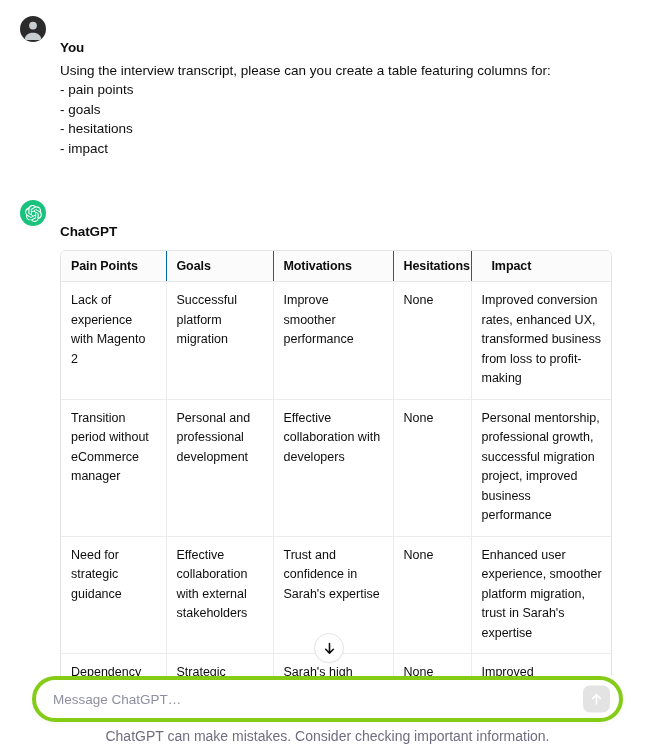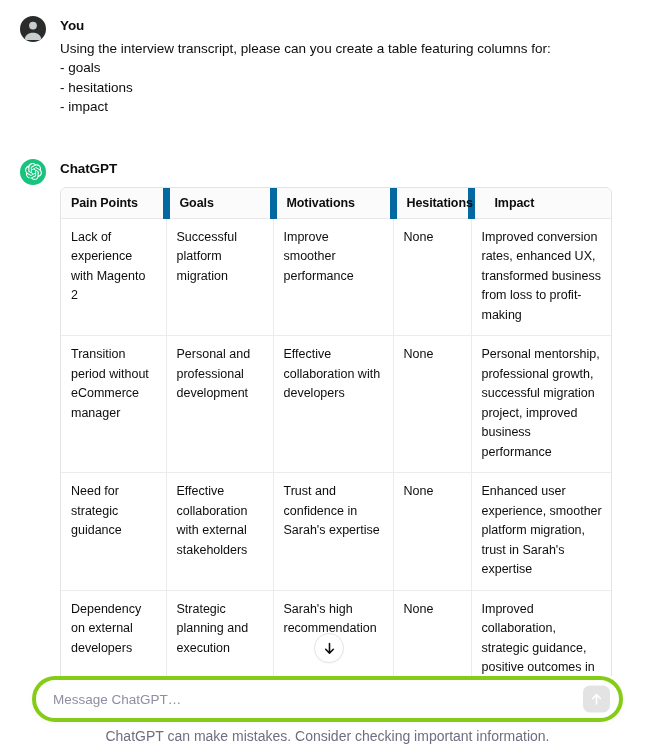--- a/index.html
+++ b/index.html
@@ -53,20 +53,21 @@
 
   .msg-body { flex: 1 1 auto; min-width: 0; padding-top: 1px; }
 
   .author {
     font-size: 13.5px;
     font-weight: bold;
     line-height: 18px;
     color: #0d0d0d;
     margin-bottom: 4px;
     letter-spacing: -0.1px;
+    margin-top: 22px;
   }
 
   .msg-line {
     font-size: 13.5px;
     line-height: 19.4px;
     color: #0d0d0d;
     white-space: pre-wrap;
   }
 
   
@@ -84,21 +85,21 @@
     table-layout: fixed;
   }
 
   table.gpt-table th {
     background: #fbfbfb;
     font-size: 12.5px;
     font-weight: bold;
     text-align: left;
     color: #0d0d0d;
     padding: 8px 10px;
-    border-right: 7px solid #0369a1;
+    border-right: 1px solid #0369a1;
     border-bottom: 1px solid #e8e8e8;
     vertical-align: middle;
     letter-spacing: -0.1px;
   }
   table.gpt-table th:last-child { border-right: none; padding-left: 20px; }
 
   table.gpt-table td {
     font-size: 12.5px;
     line-height: 19.5px;
     color: #0d0d0d;
@@ -199,20 +200,21 @@
   <div class="message user">
     <div class="avatar user-avatar">
       <svg width="26" height="26" viewBox="0 0 26 26" aria-hidden="true">
         <circle cx="13" cy="9.6" r="3.9" fill="#c8cdd0"></circle>
         <path d="M4.6 24c0-4.7 3.8-7.3 8.4-7.3s8.4 2.6 8.4 7.3z" fill="#c8cdd0"></path>
       </svg>
     </div>
     <div class="msg-body">
       <div class="author">You</div>
       <div class="msg-line">Using the interview transcript, please can you create a table featuring columns for:</div>
+      <div class="msg-line">- pain points</div>
       <div class="msg-line">- goals</div>
       <div class="msg-line">- hesitations</div>
       <div class="msg-line">- impact</div>
     </div>
   </div>
 
   <div class="message assistant" style="margin-top:26px">
     <div class="avatar gpt-avatar">
       <svg width="17" height="17" viewBox="0 0 24 24" aria-hidden="true">
         <path fill="#ffffff" d="M22.28 9.82a5.98 5.98 0 0 0-.52-4.91 6.05 6.05 0 0 0-6.51-2.9A6 6 0 0 0 4.98 3.7a5.98 5.98 0 0 0-4 2.9 6.05 6.05 0 0 0 .75 7.09 5.98 5.98 0 0 0 .51 4.91 6.05 6.05 0 0 0 6.52 2.9A5.98 5.98 0 0 0 13.26 24a6.05 6.05 0 0 0 5.77-4.19 5.98 5.98 0 0 0 4-2.9 6.05 6.05 0 0 0-.75-7.09zm-9.02 12.6a4.48 4.48 0 0 1-2.88-1.04l.14-.08 4.78-2.76a.79.79 0 0 0 .39-.68V11.1l2.02 1.17a.07.07 0 0 1 .04.06v5.58a4.5 4.5 0 0 1-4.49 4.5zM3.6 18.3a4.47 4.47 0 0 1-.54-3.01l.14.09 4.78 2.76a.77.77 0 0 0 .78 0l5.84-3.37v2.33a.08.08 0 0 1-.03.07l-4.84 2.79a4.5 4.5 0 0 1-6.13-1.65zM2.34 7.9a4.48 4.48 0 0 1 2.34-1.97V11.6a.77.77 0 0 0 .38.67l5.82 3.36-2.02 1.17a.08.08 0 0 1-.07 0L3.96 14a4.5 4.5 0 0 1-1.65-6.13zm16.6 3.86L13.1 8.38l2.02-1.16a.08.08 0 0 1 .07 0l4.83 2.79a4.49 4.49 0 0 1-.68 8.1v-5.68a.79.79 0 0 0-.39-.67zm2.01-3.02l-.14-.09-4.77-2.78a.78.78 0 0 0-.79 0L9.42 9.24V6.9a.07.07 0 0 1 .03-.07l4.83-2.79a4.5 4.5 0 0 1 6.68 4.66zM8.32 12.87L6.3 11.7a.08.08 0 0 1-.04-.06V6.07a4.5 4.5 0 0 1 7.37-3.45l-.14.08-4.78 2.76a.79.79 0 0 0-.39.68zm1.1-2.37l2.6-1.5 2.6 1.5v3l-2.6 1.5-2.6-1.5z"></path>

